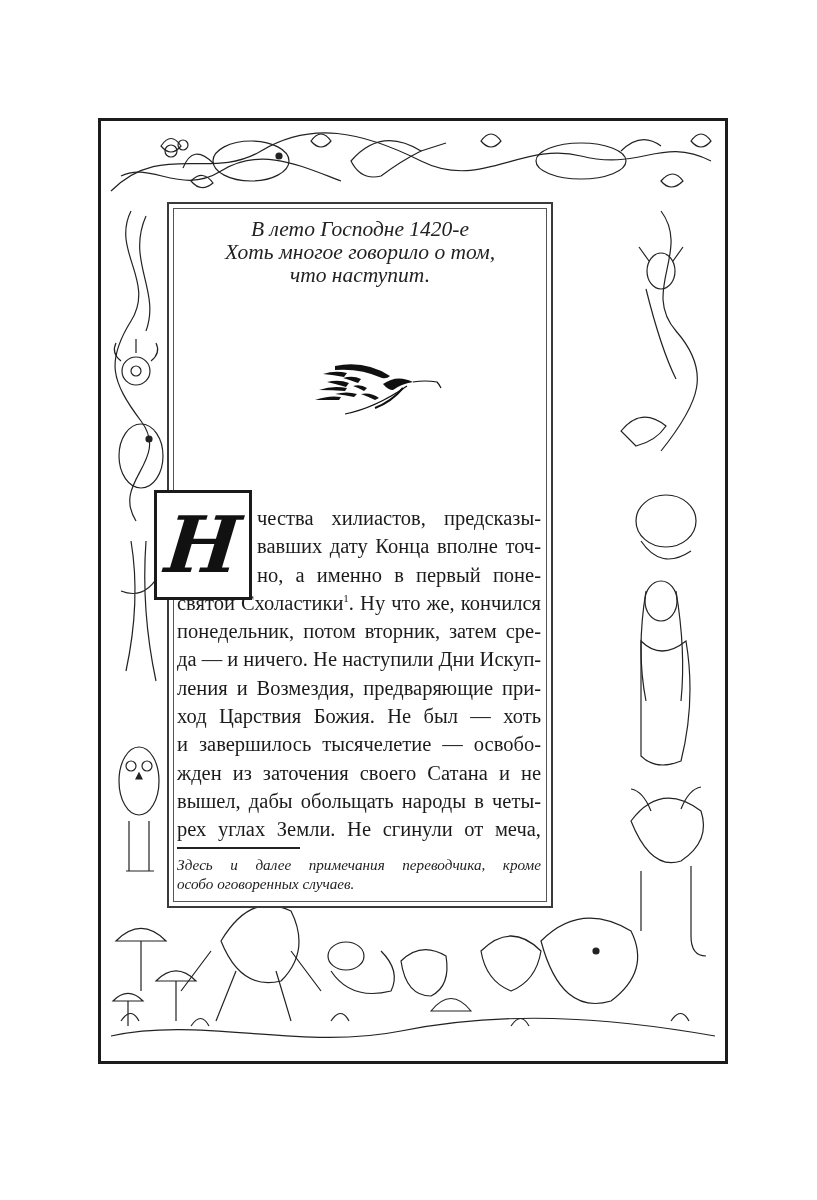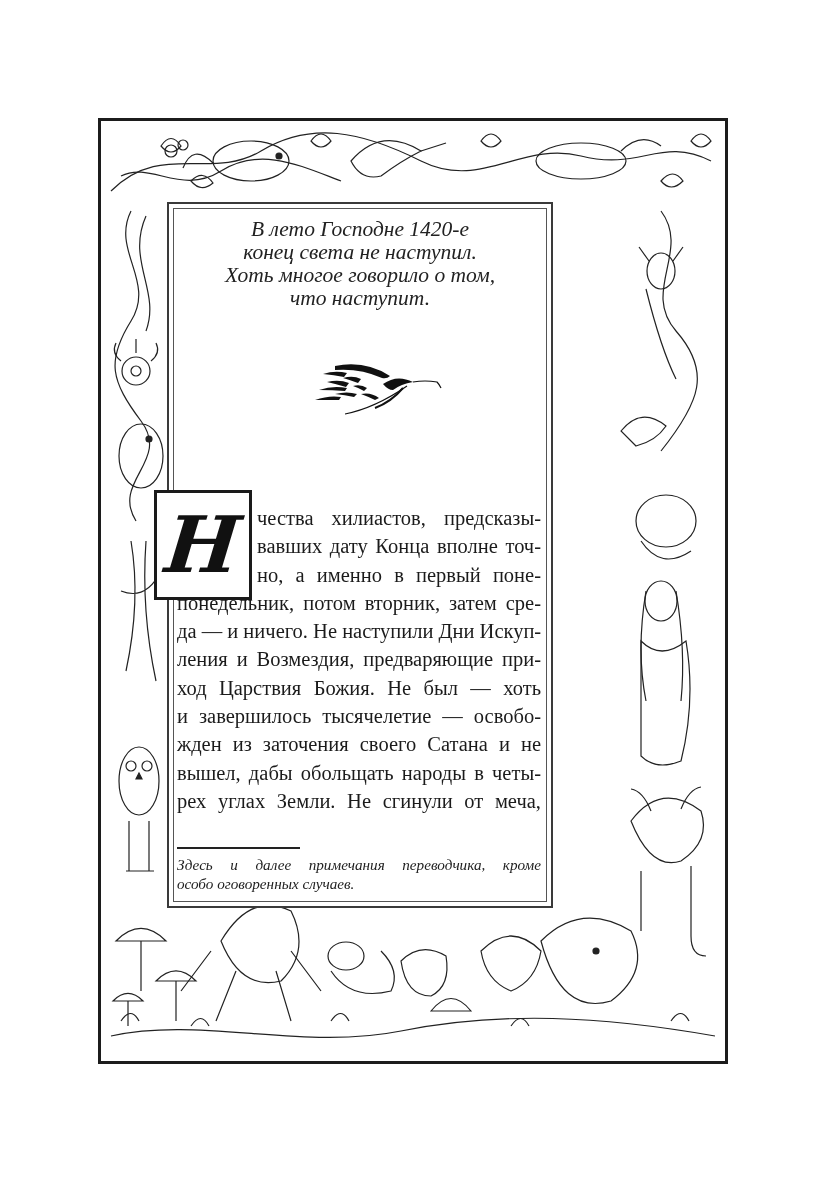--- a/index.html
+++ b/index.html
@@ -213,21 +213,20 @@
     <path d="M440 820 q40 -40 90 -10 q20 40 -20 70 q-50 15 -70 -60z"></path>
     <circle cx="495" cy="830" r="3" fill="#222"></circle>
     <path d="M10 915 C100 895, 200 930, 300 910 S500 895, 614 915"></path>
     <path d="M20 900 q10 -15 18 0 M90 905 q10 -15 18 0 M230 900 q10 -15 18 0 M410 905 q10 -15 18 0 M570 900 q10 -15 18 0"></path>
   </svg>
 
   <div class="inner-panel">
 
     <div class="epigraph">
       <div>В лето Господне 1420-е</div>
-      <div>конец света не наступил.</div>
       <div>Хоть многое говорило о том,</div>
       <div>что наступит.</div>
     </div>
 
     <svg class="bird" viewBox="0 0 140 64" xmlns="http://www.w3.org/2000/svg">
       <g fill="#111">
         <path d="M30 10 q30 -6 55 10 q-3 3 -8 2 q-22 -10 -47 -8z"></path>
         <path d="M18 18 q12 -4 24 -1 l-3 4 q-10 -2 -21 -3z"></path>
         <path d="M38 22 q10 -3 18 1 l-3 4 q-8 -3 -15 -5z"></path>
         <path d="M22 26 q12 -3 22 1 l-3 4 q-10 -3 -19 -5z"></path>
@@ -244,20 +243,21 @@
     </svg>
 
     <div class="dropcap-box">
       <span class="dropcap-letter">Н</span>
     </div>
 
     <div class="body-text">
       <span class="line indented">чества хилиастов, предсказы-</span>
       <span class="line indented">вавших дату Конца вполне точ-</span>
       <span class="line indented">но, а именно в первый поне-</span>
+      <span class="line"><span class="txt">святой Схоластики</span><sup class="fnref">1</sup><span class="txt">. Ну что же, кончился</span></span>
       <span class="line">понедельник, потом вторник, затем сре-</span>
       <span class="line">да — и ничего. Не наступили Дни Искуп-</span>
       <span class="line">ления и Возмездия, предваряющие при-</span>
       <span class="line">ход Царствия Божия. Не был — хоть</span>
       <span class="line">и завершилось тысячелетие — освобо-</span>
       <span class="line">жден из заточения своего Сатана и не</span>
       <span class="line">вышел, дабы обольщать народы в четы-</span>
       <span class="line">рех углах Земли. Не сгинули от меча,</span>
     </div>
 

